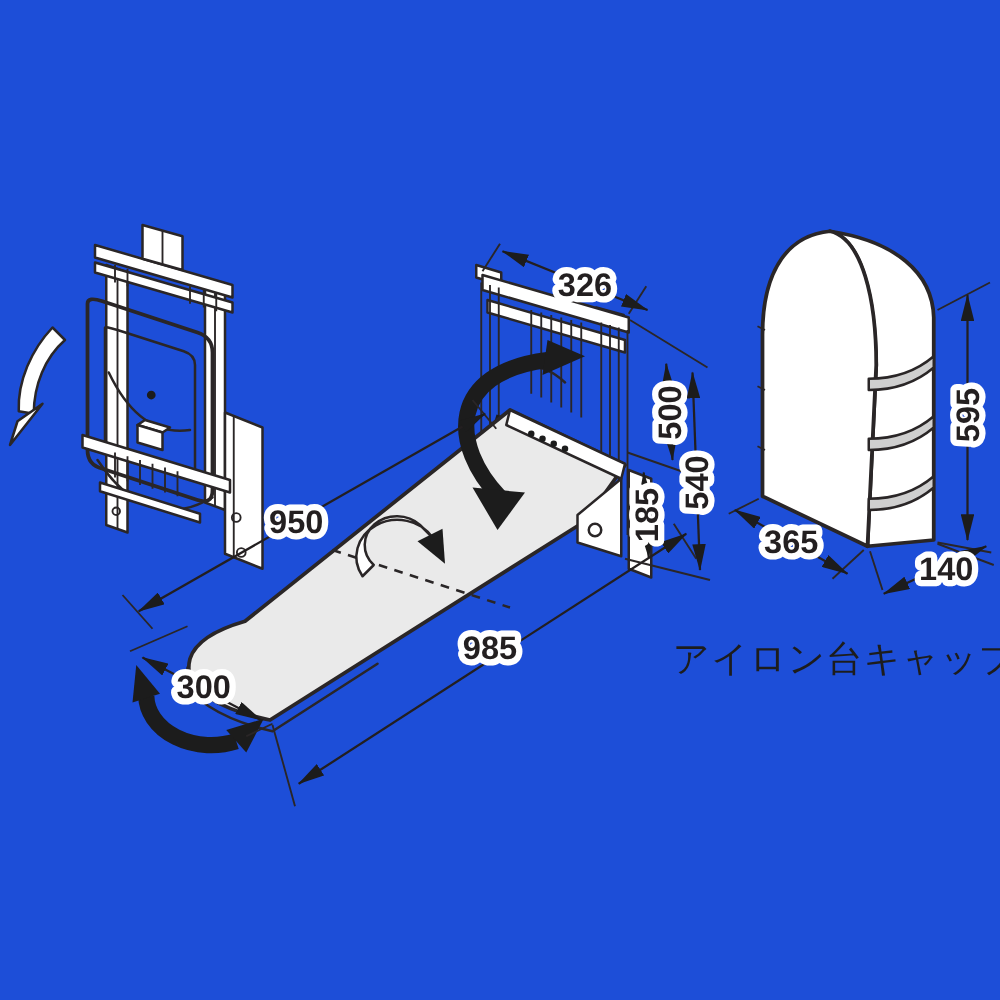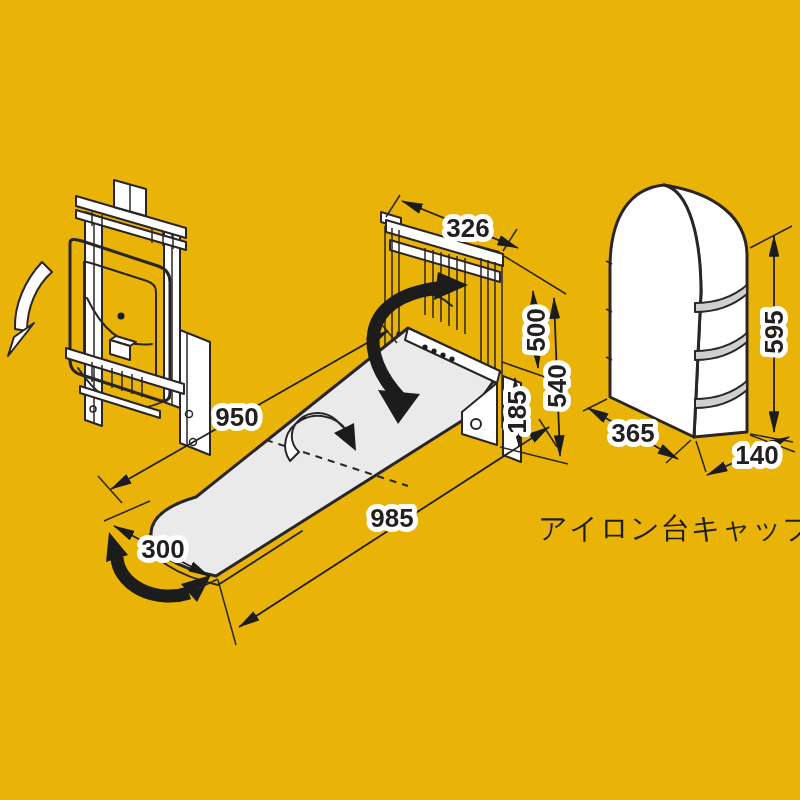--- a/index.html
+++ b/index.html
@@ -1,16 +1,16 @@
 <!DOCTYPE html>
 <html><head>
 <meta charset="utf-8">
 <style>
   html,body{margin:0;padding:0;background:#ffffff;}
-  .canvas{position:relative;width:800px;height:800px;background:#eab308;overflow:hidden;}
+  .canvas{position:relative;width:800px;height:800px;background:#1d4ed8;overflow:hidden;}
   svg{display:block;}
   .ln{stroke:#2a2627;fill:none;stroke-width:2;stroke-linecap:round;stroke-linejoin:round;}
   .ln3{stroke:#2a2627;fill:none;stroke-width:3;stroke-linecap:round;stroke-linejoin:round;}
   .fillw{fill:#ffffff;stroke:#2a2627;stroke-width:2;stroke-linejoin:round;}
   .fillw3{fill:#ffffff;stroke:#2a2627;stroke-width:3;stroke-linejoin:round;}
   .thin{stroke:#2a2627;stroke-width:1.5;fill:none;}
   .dimline{stroke:#231f20;stroke-width:1.8;fill:none;}
   .blk{fill:#1c1c1c;stroke:none;}
   .dim{font:bold 26px "Liberation Sans","DejaVu Sans",sans-serif;fill:#231f20;
        paint-order:stroke;stroke:#ffffff;stroke-width:10px;stroke-linejoin:round;

